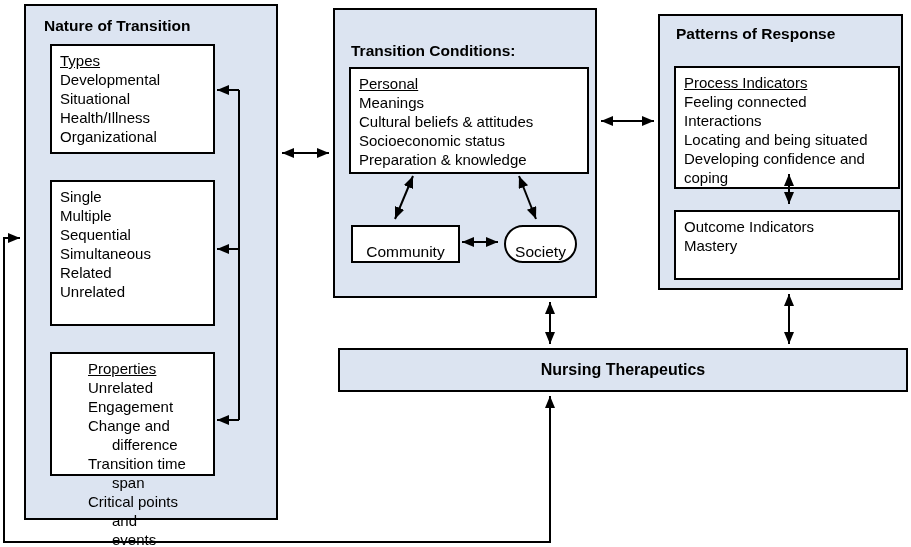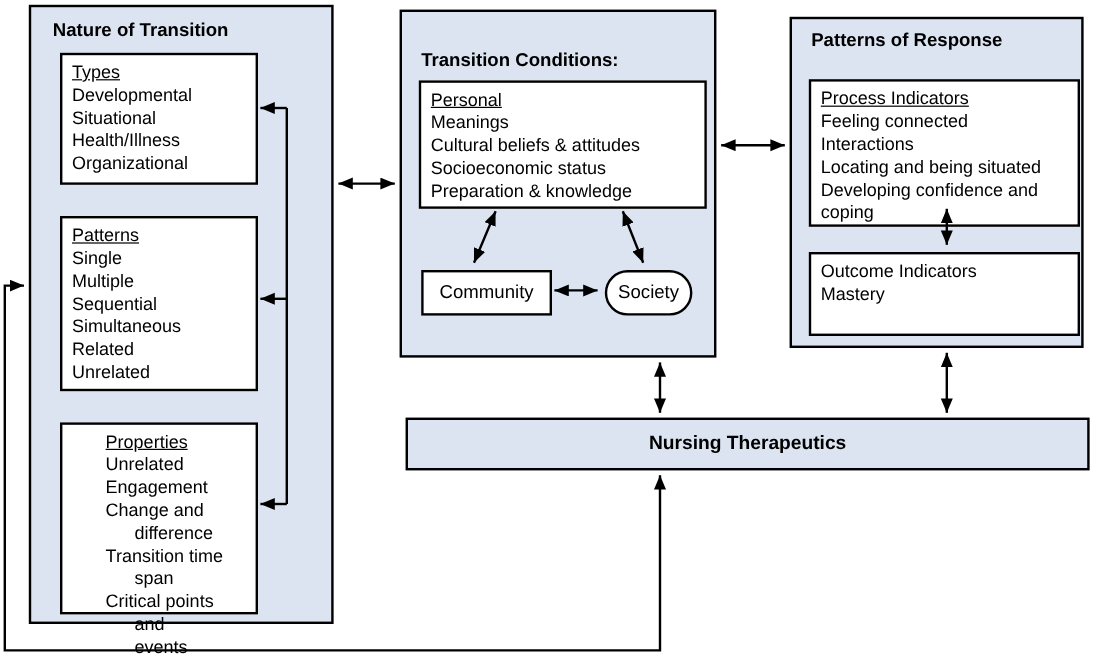--- a/index.html
+++ b/index.html
@@ -15,21 +15,21 @@
   }
   .wbox {
     position:absolute; background:#ffffff; border:2px solid #000; box-sizing:border-box;
     font-size:15px; line-height:19px; padding:5px 6px 4px 8px;
   }
   .hd { text-decoration:underline; }
   .item { white-space:pre-line; }
   .hang { padding-left:24px; text-indent:-24px; }
   .cbox {
     position:absolute; background:#ffffff; border:2px solid #000; box-sizing:border-box;
-    font-size:15.5px; display:flex; align-items:center; justify-content:center;
+    font-size:15.5px; display:flex; align-items:flex-end; justify-content:center;
   }
   .band {
     position:absolute; left:338px; top:348px; width:570px; height:44px;
     background:#dce4f1; border:2px solid #000; box-sizing:border-box;
     display:flex; align-items:center; justify-content:center;
     font-weight:bold; font-size:16px;
   }
   svg.overlay { position:absolute; left:0; top:0; pointer-events:none; }
   svg.overlay path { fill:none; stroke:#000; stroke-width:2; }
 </style>
@@ -43,30 +43,29 @@
 
     <div class="wbox" style="left:24px; top:38px; width:165px; height:110px;">
       <div class="hd">Types</div>
       <div class="item">Developmental</div>
       <div class="item">Situational</div>
       <div class="item">Health/Illness</div>
       <div class="item">Organizational</div>
     </div>
 
     <div class="wbox" style="left:24px; top:174px; width:165px; height:146px;">
-      <div class="hd">Patterns</div>
       <div class="item">Single</div>
       <div class="item">Multiple</div>
       <div class="item">Sequential</div>
       <div class="item">Simultaneous</div>
       <div class="item">Related</div>
       <div class="item">Unrelated</div>
     </div>
 
-    <div class="wbox" style="left:24px; top:346px; width:165px; height:160px;padding-left:36px;">
+    <div class="wbox" style="left:24px; top:346px; width:165px; height:124px;padding-left:36px;">
       <div class="hd">Properties</div>
       <div class="item hang">Unrelated</div>
       <div class="item hang">Engagement</div>
       <div class="item hang">Change and
 difference</div>
       <div class="item hang">Transition time span</div>
       <div class="item hang">Critical points and
 events</div>
     </div>
   </div>

